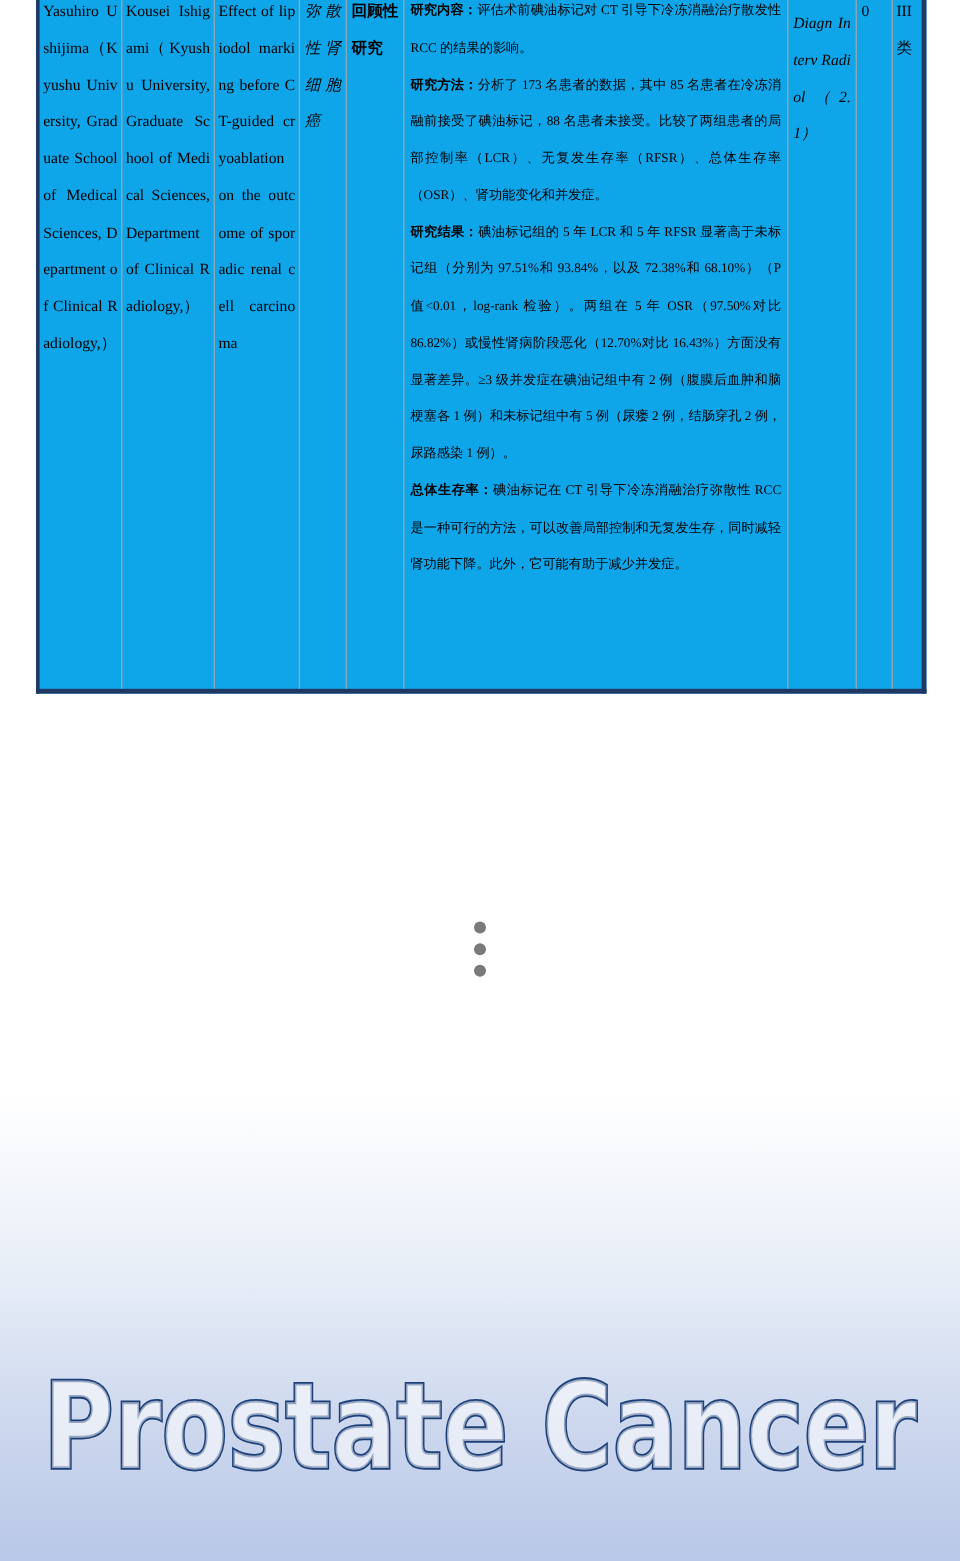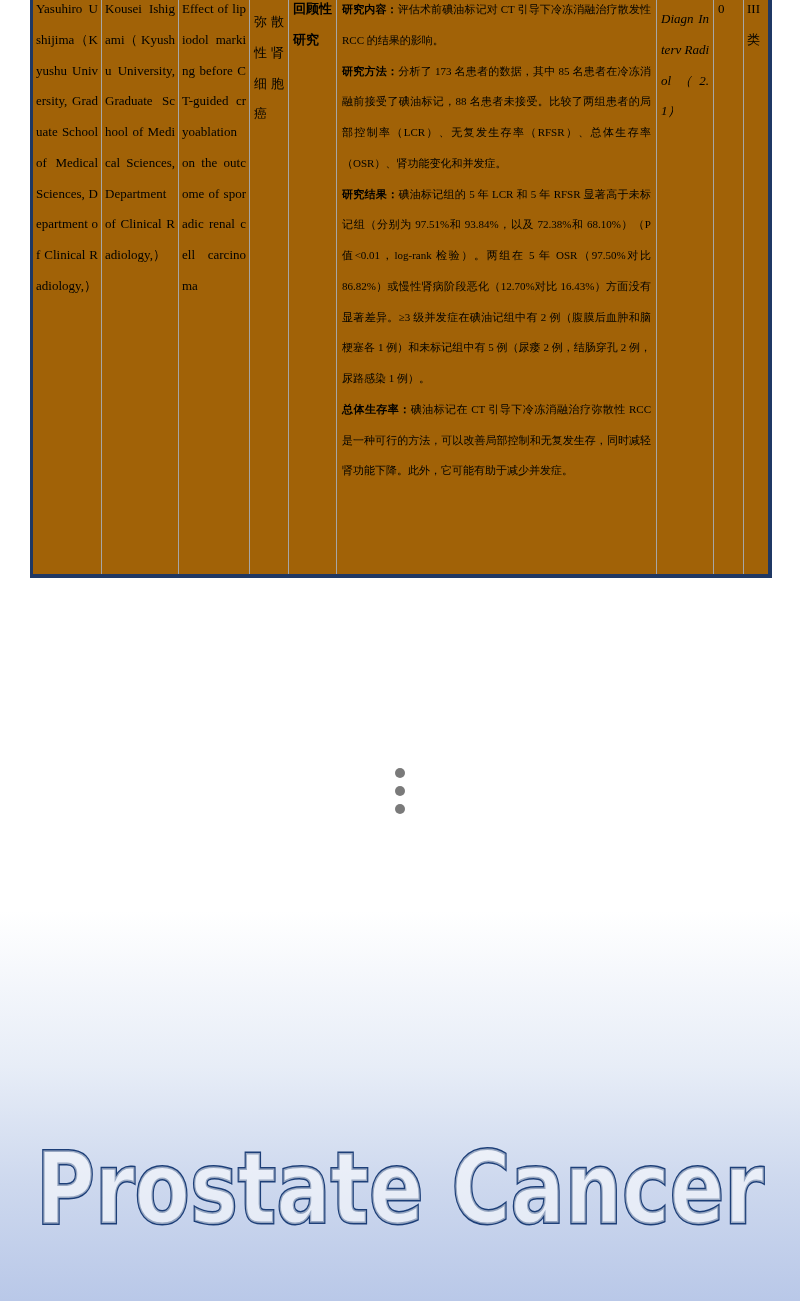--- a/index.html
+++ b/index.html
@@ -7,33 +7,33 @@
     width:800px;height:1301px;position:relative;overflow:hidden;
     background:linear-gradient(180deg,#ffffff 0%,#ffffff 70%,#e7edf7 82%,#cdd8ee 91%,#b9c8e8 100%);
     font-family:"Liberation Serif","DejaVu Serif",serif;
     color:#000;
   }
   
   .study-table{
     position:absolute;left:30px;top:0;width:742px;height:578px;
     box-sizing:border-box;display:flex;align-items:stretch;
     border-left:3px solid #1f3864;border-right:4px solid #1f3864;border-bottom:4px solid #1f3864;
-    background:#a16207;
+    background:#0ea5e9;
   }
   .cell{
     box-sizing:border-box;border-right:1px solid #a6a6a6;
     font-size:13px;line-height:30.75px;overflow:hidden;
     text-align:justify;
   }
   .cell:last-child{border-right:none;}
   .ct{margin-top:-6px;}
   .c-author1{width:69px;padding:0 3px;word-break:break-all;}
   .c-author2{width:77px;padding:0 3px;word-break:break-all;}
   .c-title{width:71px;padding:0 3px;word-break:break-all;}
-  .c-disease{width:39px;padding:13px 4px;}
+  .c-disease{width:39px;padding:0 4px;font-style:italic;}
   .c-type{width:48px;padding:0 4px;font-weight:bold;}
   .c-content{width:320px;padding:0 5px;font-size:11px;}
   .c-journal{width:57px;padding:10px 4px;word-break:break-all;font-style:italic;}
   .c-score{width:30px;padding:0 4px;}
   .c-level{width:24px;padding:0 3px;}
   .para{margin:0;}
   .para b{font-weight:bold;}
   
   .dots{position:absolute;left:0;top:768px;width:100%;display:flex;flex-direction:column;align-items:center;gap:8px;}
   .dot{width:10px;height:10px;border-radius:50%;background:#7a7a7a;}

